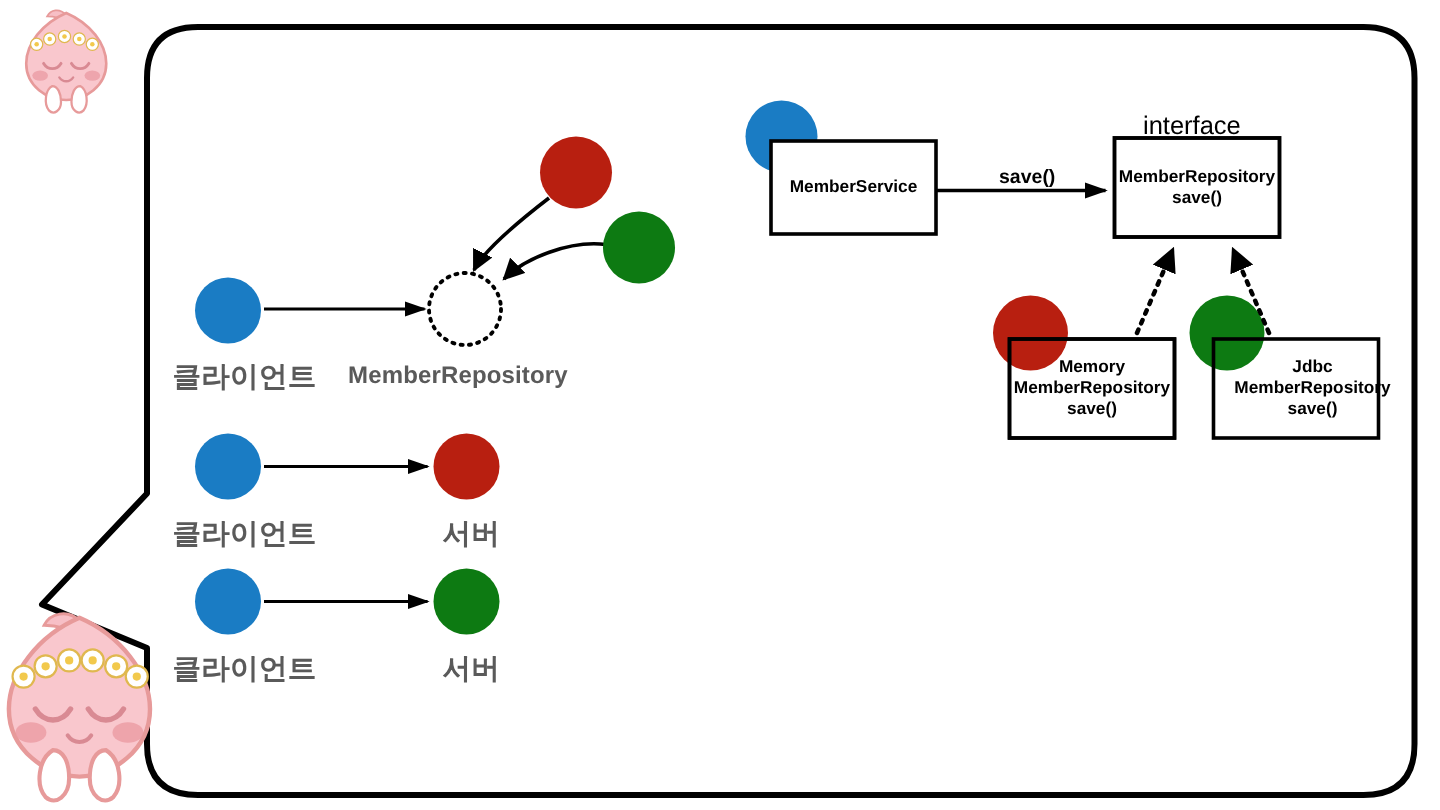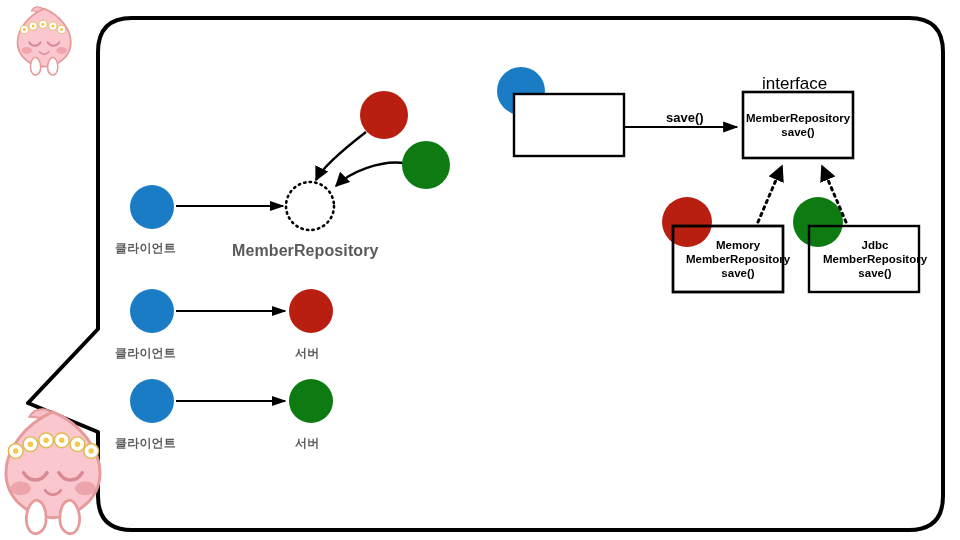--- a/index.html
+++ b/index.html
@@ -12,21 +12,21 @@
   }
   #stage{position:absolute;left:0;top:0;width:960px;height:540px;}
   svg.layer{position:absolute;left:0;top:0;width:960px;height:540px;}
   .lbl{
     position:absolute;
     color:#5a5a5a;
     font-weight:bold;
     white-space:nowrap;
     line-height:1;
   }
-  .lbl-ko{font-size:12px;letter-spacing:0.2px;}
+  .lbl-ko{font-size:19px;letter-spacing:0.2px;}
   .lbl-en{font-size:16px;letter-spacing:0.1px;}
   .boxtxt{
     position:absolute;
     color:#000000;
     font-size:11.5px;
     font-weight:bold;
     text-align:center;
     line-height:1.22;
     white-space:pre-line;
     display:flex;
@@ -196,25 +196,26 @@
   <div class="lbl lbl-en" style="left:232px;top:243px;">MemberRepository</div>
   <div class="lbl lbl-ko" style="left:115px;top:347px;">클라이언트</div>
   <div class="lbl lbl-ko" style="left:295px;top:347px;">서버</div>
   <div class="lbl lbl-ko" style="left:115px;top:437px;">클라이언트</div>
   <div class="lbl lbl-ko" style="left:295px;top:437px;">서버</div>
 
   <div class="iface-lbl" style="left:762px;top:74px;">interface</div>
 
   <div class="savelbl" style="left:666px;top:110px;">save()</div>
 
+  <div class="boxtxt" style="left:514px;top:94px;width:110px;height:62px;">MemberService</div>
 
   <div class="boxtxt" style="left:743px;top:92px;width:110px;height:66px;">MemberRepository
 save()</div>
 
-  <div class="boxtxt" style="left:673px;top:226px;width:110px;height:66px;margin-left:10px;">Memory
+  <div class="boxtxt" style="left:673px;top:226px;width:110px;height:66px;">Memory
 MemberRepository
 save()</div>
 
   <div class="boxtxt" style="left:809px;top:226px;width:132px;height:66px;">Jdbc
 MemberRepository
 save()</div>
 
 </div>
 
 </body></html>

